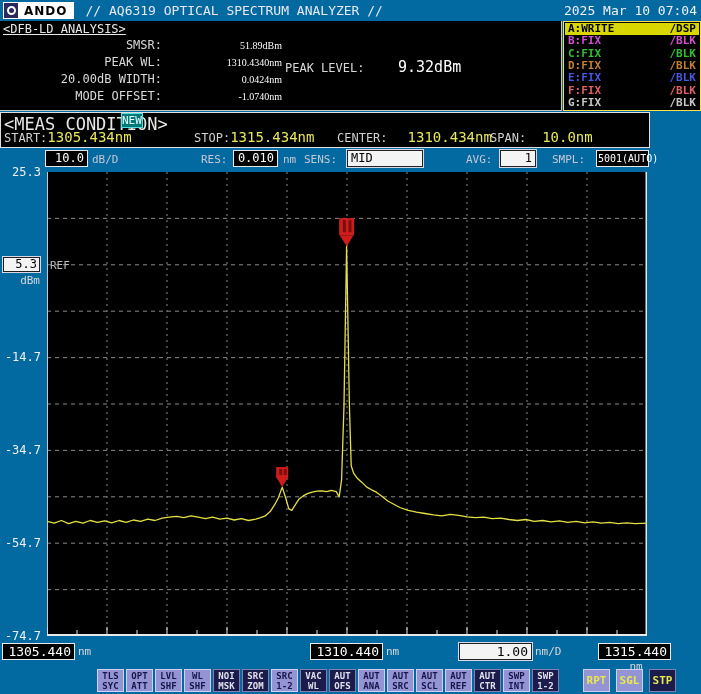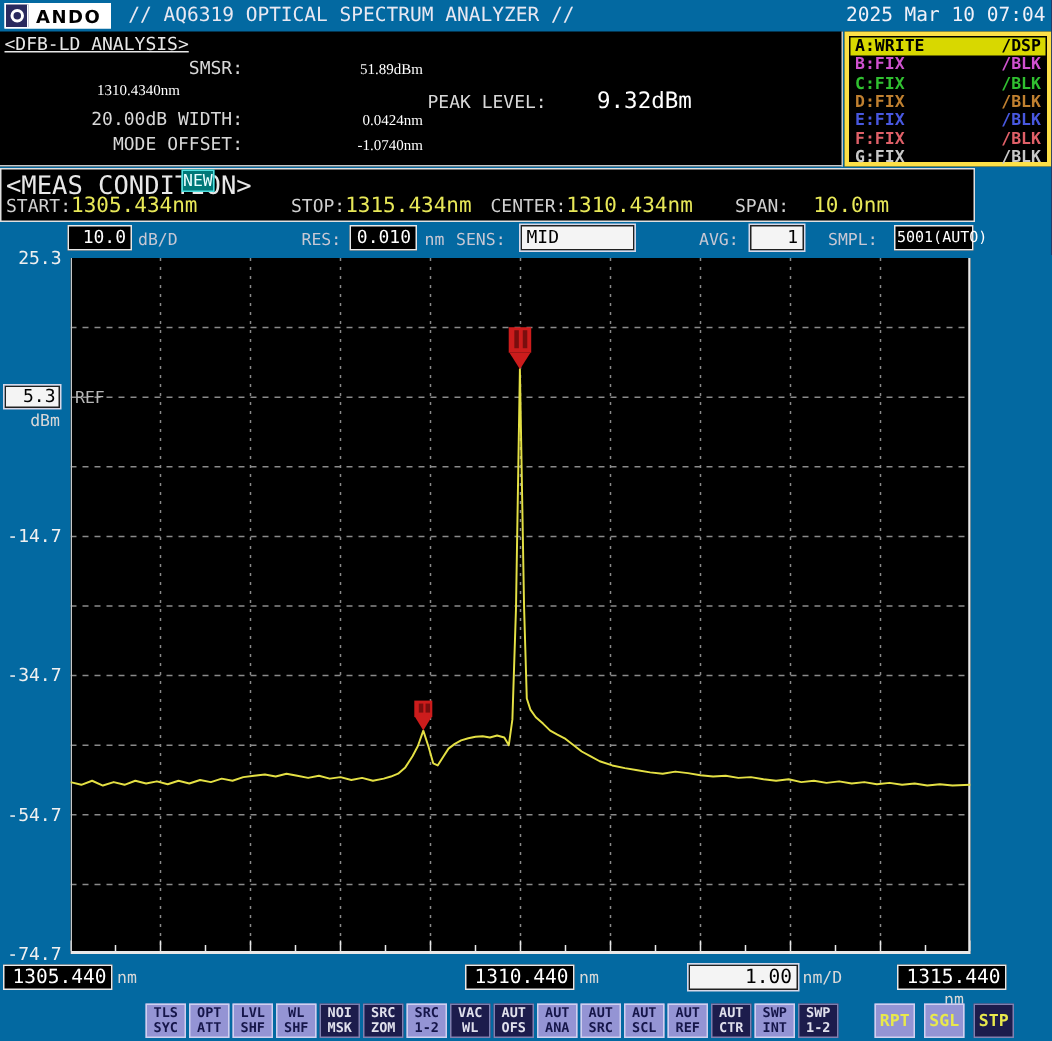--- a/index.html
+++ b/index.html
@@ -22,21 +22,21 @@
   .an-title { position:absolute; left:3px; top:1px; font-size:12px; color:#e8e8e8; text-decoration:underline; }
   .an-rows { position:absolute; left:0; top:17px; }
   .an-row { display:flex; height:17px; align-items:baseline; }
   .an-label { width:162px; text-align:right; font-size:12px; color:#d8d8d8; }
   .an-value { width:120px; text-align:right; font-size:10px; color:#fff;font-family:Liberation Serif, serif; }
   .pk-label { position:absolute; left:285px; top:40px; font-size:12px; color:#d8d8d8; }
   .pk-value { position:absolute; left:398px; top:37px; font-size:15px; color:#fff; }
 
   
   .traces { position:absolute; left:563px; top:21px; width:138px; height:90px; background:#000;
-            border:3px solid #fde047; padding:1px; }
+            border:1px solid #fde047; padding:1px; }
   .trace-row { display:flex; justify-content:space-between; height:12.3px; font-size:11px;
                font-weight:bold; padding:0 3px; align-items:center; line-height:12px; }
 
   
   .meas { position:absolute; left:0; top:112px; width:650px; height:36px; background:#000; border:1px solid #e0e0e0; }
   .meas-title { position:absolute; left:3px; top:1px; font-size:17px; color:#e8e8e8; }
   .badge-new { position:absolute; left:120px; top:0px; font-size:11px; color:#eaffff; background:#007878;
                border:1px solid #50e0e0; padding:0 0; line-height:13px; }
   .meas-field { position:absolute; top:16px; display:flex; align-items:baseline; }
   .meas-label { font-size:12px; color:#d0d0d0; }
@@ -95,20 +95,21 @@
   </div>
 
   <div class="analysis">
     <div class="an-title">&lt;DFB-LD ANALYSIS&gt;</div>
     <div class="an-rows">
       <div class="an-row">
         <span class="an-label">SMSR:</span>
         <span class="an-value">51.89dBm</span>
       </div>
       <div class="an-row">
+        <span class="an-label">PEAK WL:</span>
         <span class="an-value">1310.4340nm</span>
       </div>
       <div class="an-row">
         <span class="an-label">20.00dB WIDTH:</span>
         <span class="an-value">0.0424nm</span>
       </div>
       <div class="an-row">
         <span class="an-label">MODE OFFSET:</span>
         <span class="an-value">-1.0740nm</span>
       </div>
@@ -152,21 +153,21 @@
     <span class="meas-title">&lt;MEAS CONDITION&gt;</span>
     <span class="badge-new">NEW</span>
     <div class="meas-field" style="left:3px;">
       <span class="meas-label">START:</span>
       <span class="meas-value">1305.434nm</span>
     </div>
     <div class="meas-field" style="left:193px;">
       <span class="meas-label">STOP:</span>
       <span class="meas-value">1315.434nm</span>
     </div>
-    <div class="meas-field" style="left:326px;">
+    <div class="meas-field" style="left:336px;gap:20px;">
       <span class="meas-label">CENTER:</span>
       <span class="meas-value">1310.434nm</span>
     </div>
     <div class="meas-field" style="left:489px;">
       <span class="meas-label">SPAN:</span>
       <span class="meas-value" style="margin-left:16px;">10.0nm</span>
     </div>
   </div>
 
   <div class="settings">

